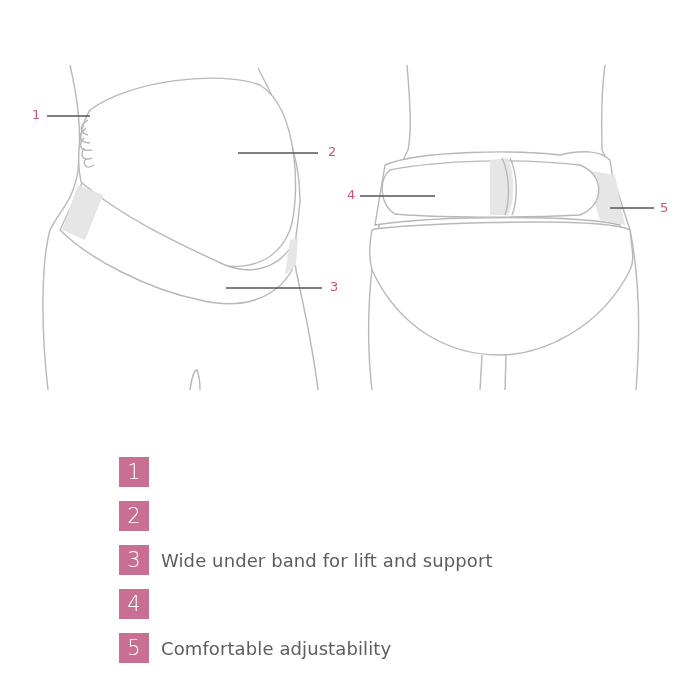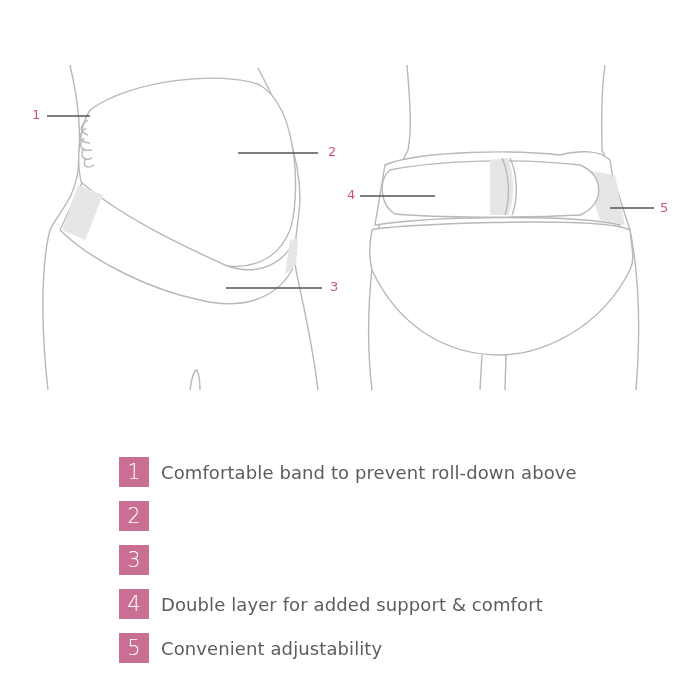--- a/index.html
+++ b/index.html
@@ -60,29 +60,28 @@
   <span class="lbl" style="left:32px;top:107px;">1</span>
   <span class="lbl" style="left:328px;top:144px;">2</span>
   <span class="lbl" style="left:330px;top:279px;">3</span>
   <span class="lbl" style="left:347px;top:187px;">4</span>
   <span class="lbl" style="left:660px;top:200px;">5</span>
 </div>
 
 <div class="legend">
   <div class="row">
     <div class="badge">1</div>
-    <div class="txt">Comfortable band to prevent roll-down above</div>
   </div>
   <div class="row">
     <div class="badge">2</div>
   </div>
   <div class="row">
     <div class="badge">3</div>
+    <div class="txt">Wide under band for lift and support</div>
   </div>
   <div class="row">
     <div class="badge">4</div>
-    <div class="txt">Double layer for added support &amp; comfort</div>
   </div>
   <div class="row">
     <div class="badge">5</div>
-    <div class="txt">Convenient adjustability</div>
+    <div class="txt">Comfortable adjustability</div>
   </div>
 </div>
 
 </body></html>

